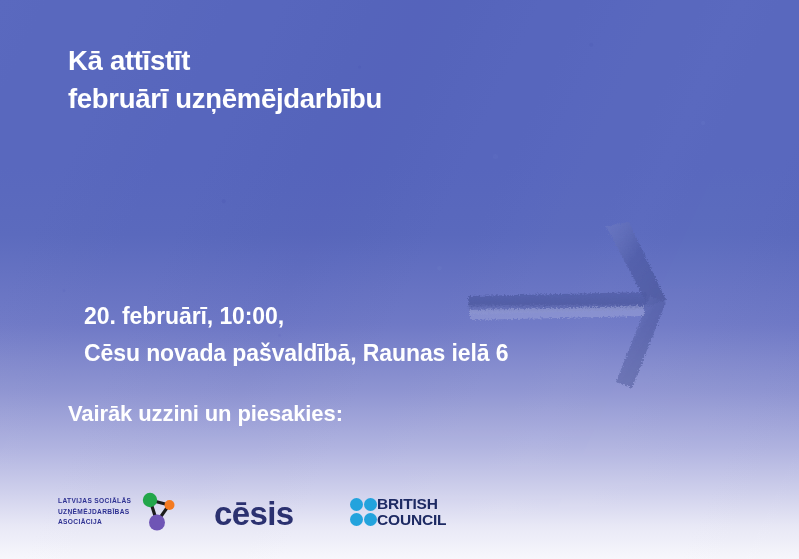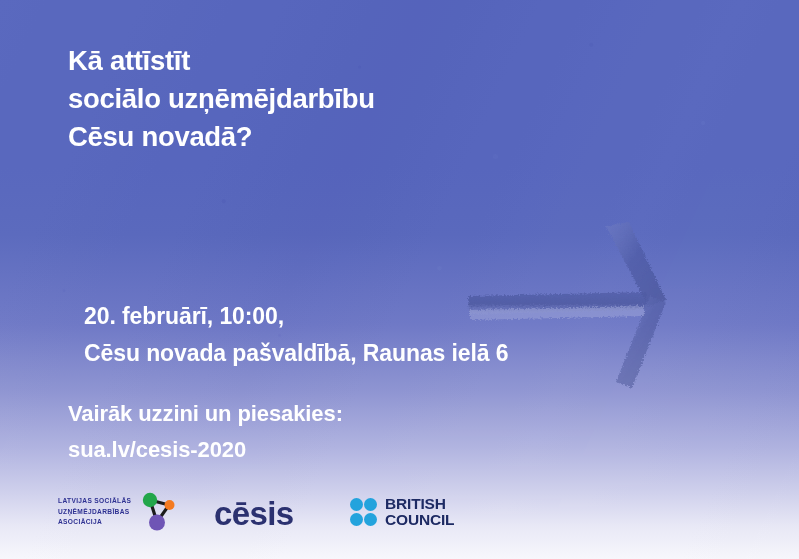--- a/index.html
+++ b/index.html
@@ -148,21 +148,20 @@
     line-height: 1;
     position: relative;
     top: 1px;
   }
 
   
   .bc {
     margin-left: 56px;
     display: flex;
     align-items: center;
-    gap: 8px;
   }
   .bc-dots {
     display: grid;
     grid-template-columns: repeat(2, 13px);
     grid-template-rows: repeat(2, 13px);
     gap: 1.5px;
   }
   .bc-dots i {
     display: block;
     width: 13px;
@@ -212,33 +211,31 @@
         <path d="M200,80 L184,74 L150,160 L166,166 Z" fill="url(#headG)"></path>
       </g>
       <g opacity="0.35" filter="url(#rough)">
         <path d="M4,88 L178,84 L178,94 L4,98 Z" fill="#ffffff"></path>
       </g>
     </svg>
   </div>
 
   <div class="headline">
     <div>Kā attīstīt</div>
-    <div>sociālo uzņēmējdarbību</div>
-    <div>Cēsu novadā?</div>
+    <div>februārī uzņēmējdarbību</div>
   </div>
 
 
   <div class="details">
     <div>20. februārī, 10:00,</div>
     <div>Cēsu novada pašvaldībā, Raunas ielā 6</div>
   </div>
 
   <div class="cta">
     <div>Vairāk uzzini un piesakies:</div>
-    <div>sua.lv/cesis-2020</div>
   </div>
 
   <div class="logo-bar">
 
     <div class="lsua">
       <div class="lsua-text">
         <div>LATVIJAS  SOCIĀLĀS</div>
         <div>UZŅĒMĒJDARBĪBAS</div>
         <div>ASOCIĀCIJA</div>
       </div>

